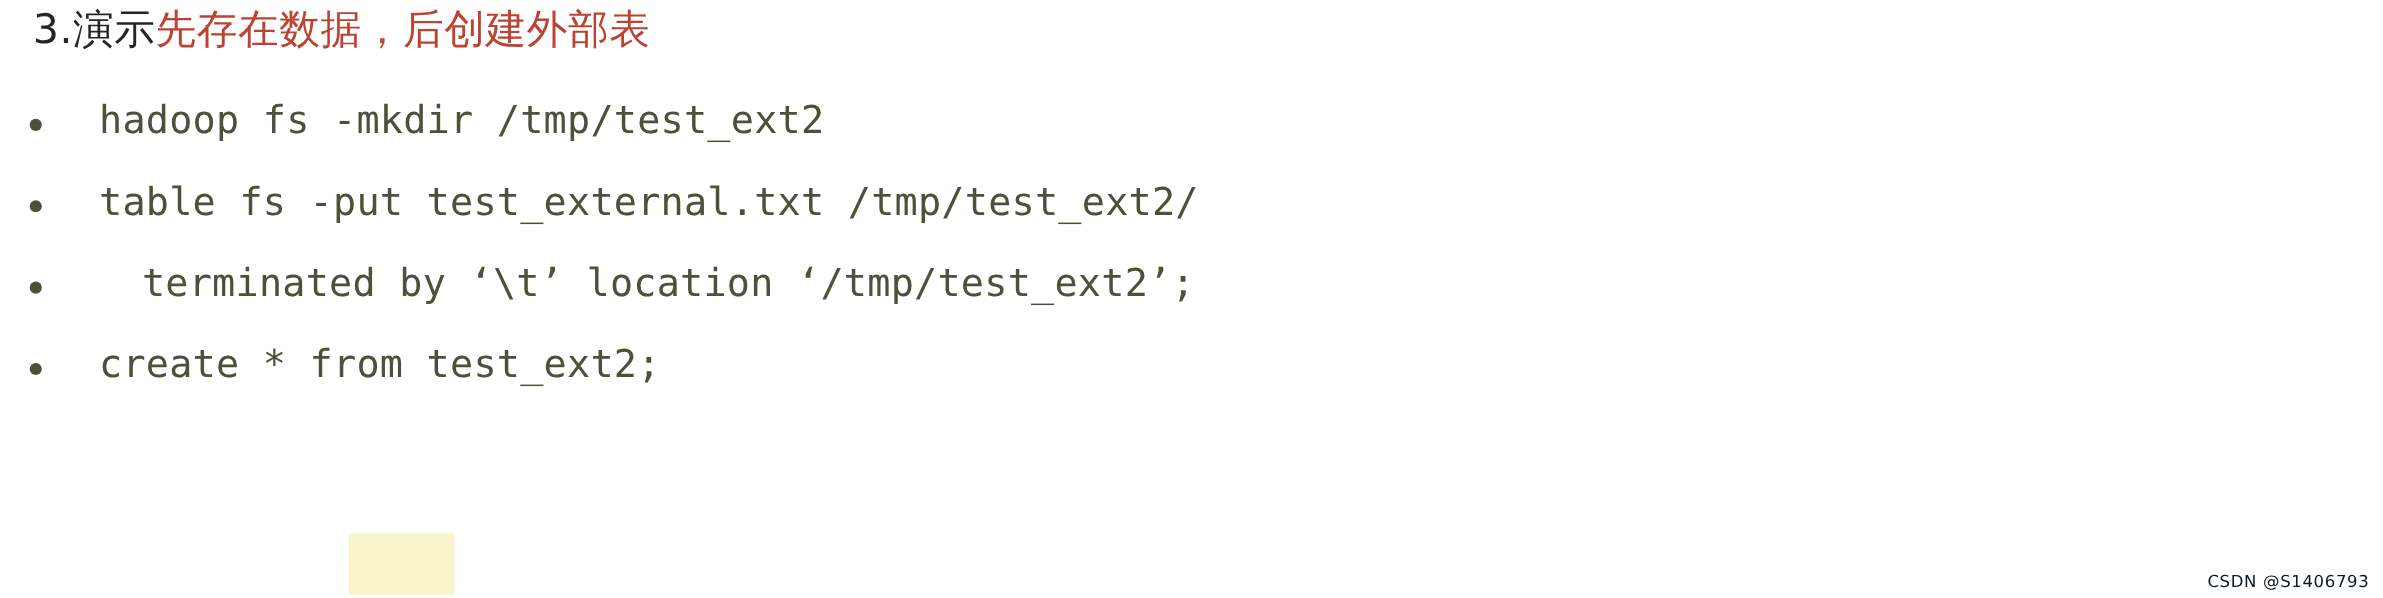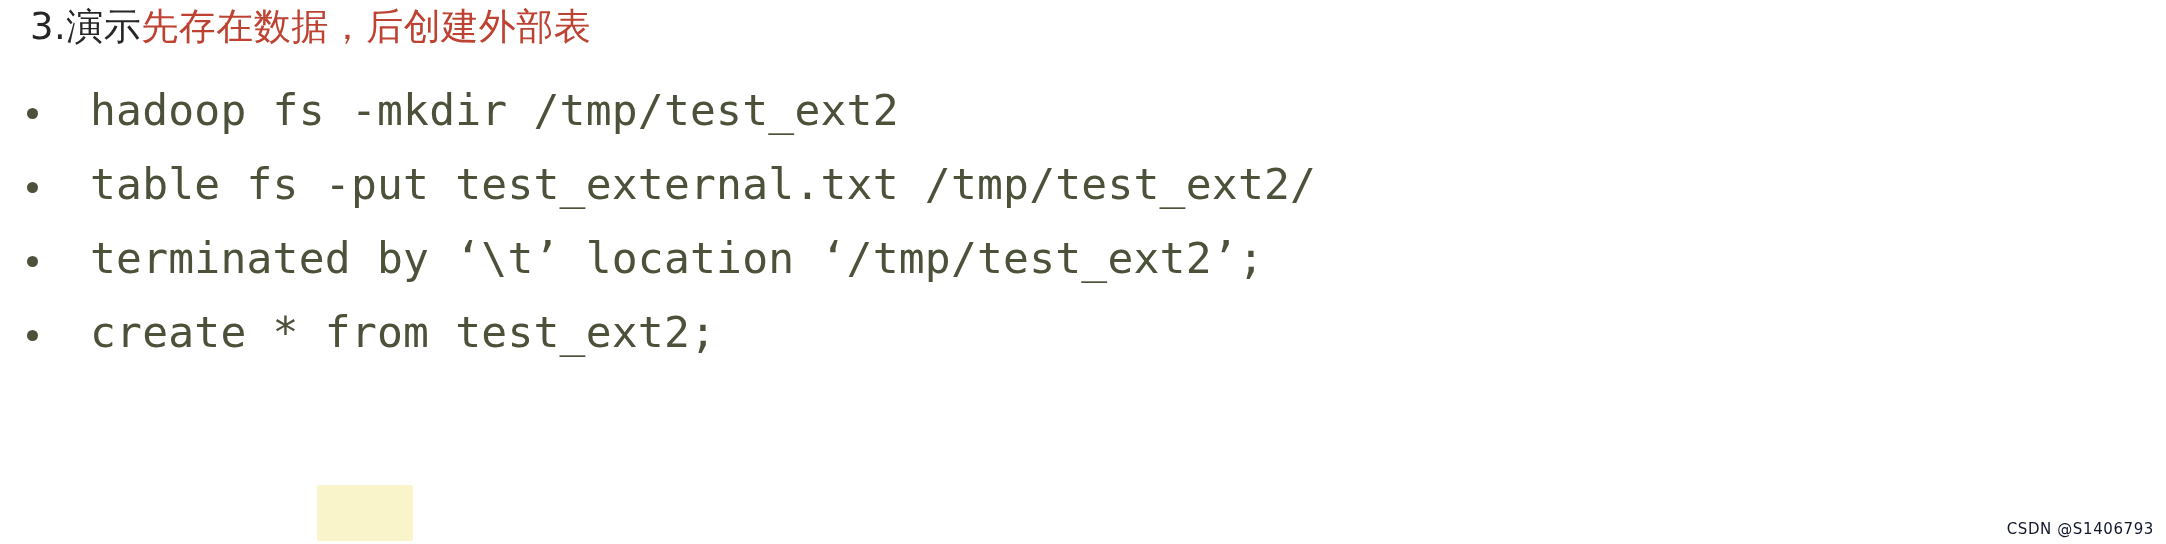--- a/index.html
+++ b/index.html
@@ -60,28 +60,29 @@
     left: 27px;
     top: 34px;
     width: 11px;
     height: 11px;
     border-radius: 50%;
     background: #4b5239;
   }
   .bullet-text {
     display: block;
     font-family: "DejaVu Sans Mono", monospace;
-    font-size: 43px;
+    font-size: 35px;
     line-height: 73px;
     color: #4b5239;
     white-space: pre;
     letter-spacing: 0.2px;
   }
   .bullet-text.wrapped {
     display: block;
+    margin-left: 39px;
   }
 
   
   .hl-band {
     position: absolute;
     left: 317px;
     top: 485px;
     width: 96px;
     height: 56px;
     background: #f6f0b4;

